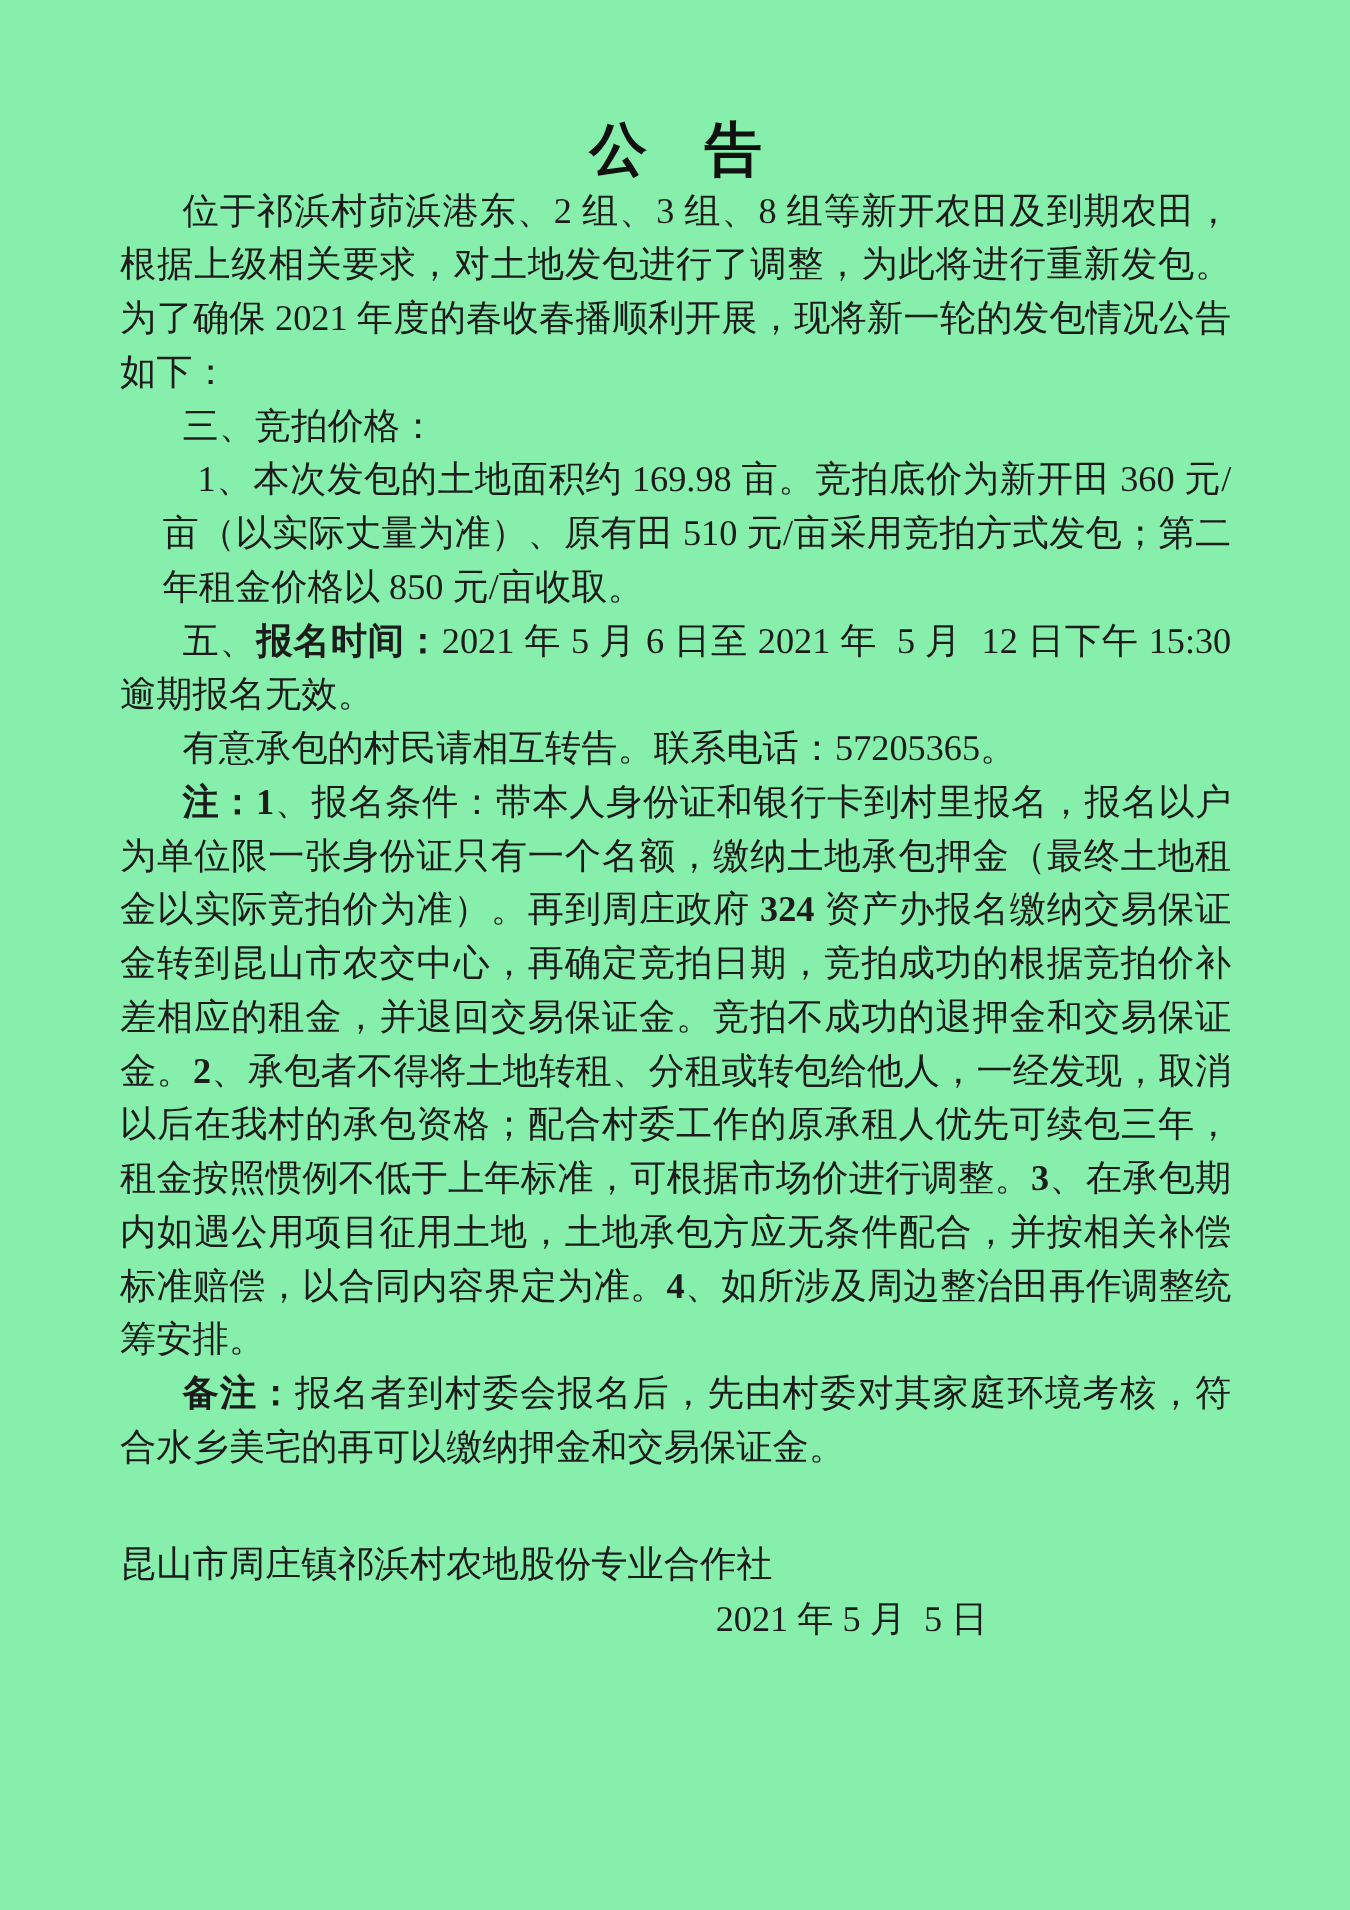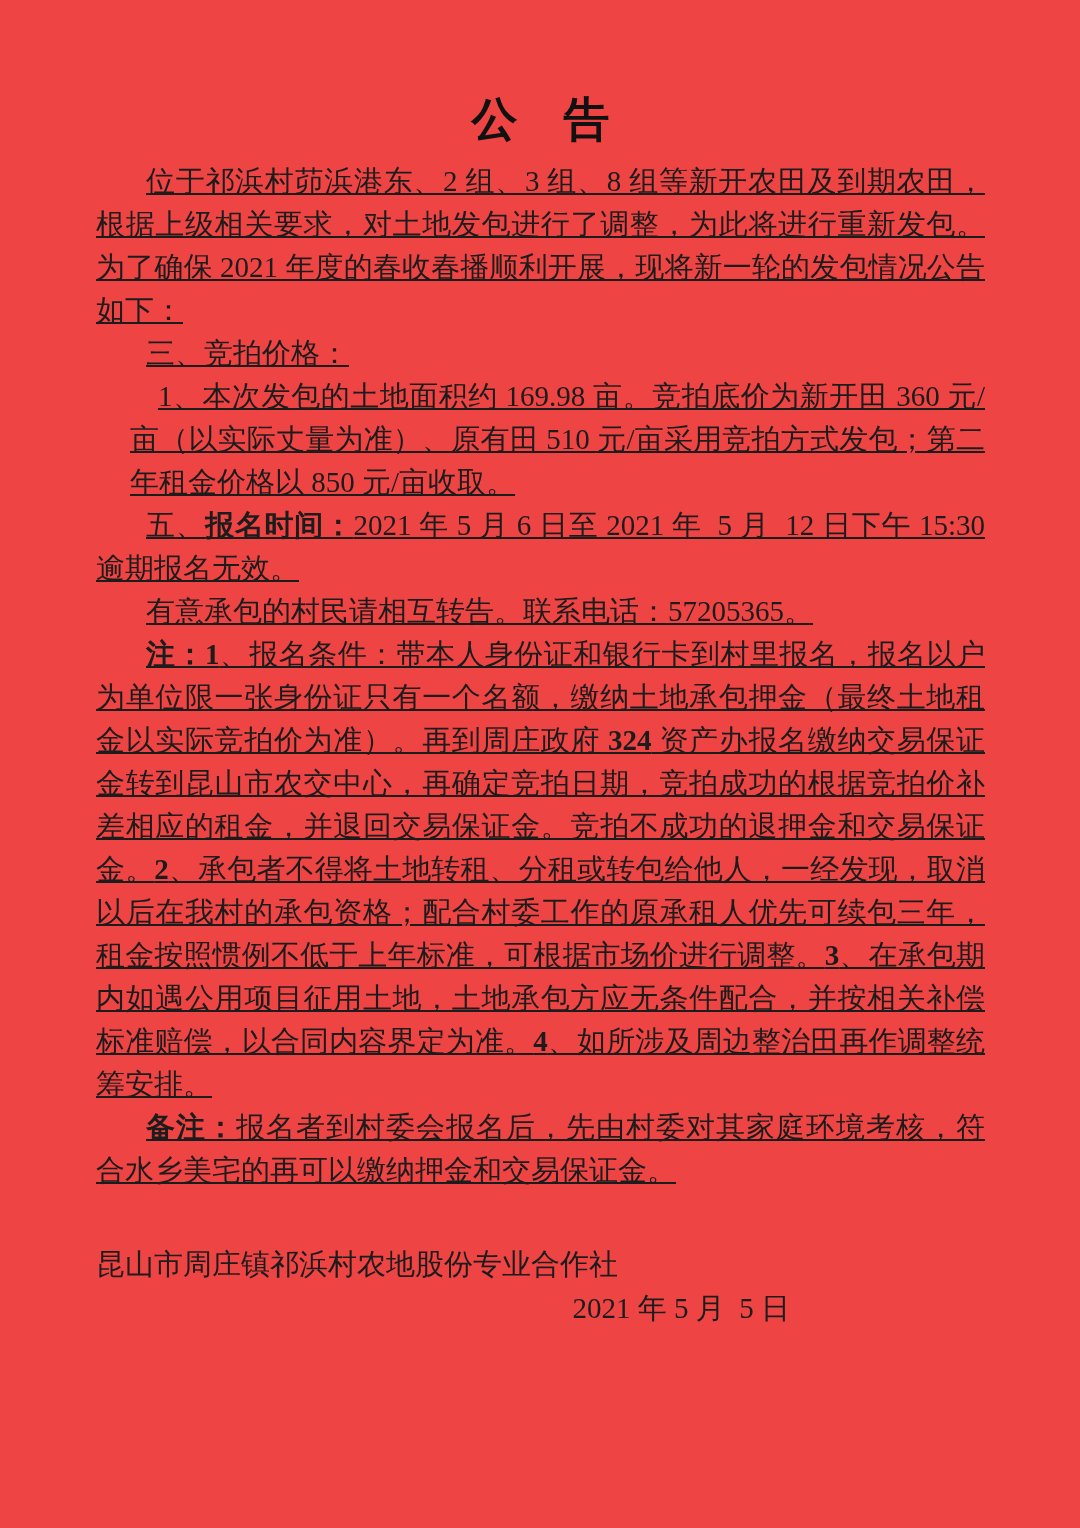--- a/index.html
+++ b/index.html
@@ -12,31 +12,31 @@
     height: 1528px;
     overflow: hidden;
     font-family: "Liberation Serif", "DejaVu Serif", serif;
     color: #1c1c1c;
   }
   .page {
     box-sizing: border-box;
     width: 1080px;
     height: 1528px;
     padding: 92px 95px 0 96px;
-    background: #ef4444;
+    background: #86efac;
   }
   .doc-title {
     margin: 0;
     text-align: center;
     font-size: 46px;
     line-height: 56px;
     font-weight: bold;
     color: #111111;
   }
-  .body-text { margin-top: 12px; text-decoration: underline; }
+  .body-text { margin-top: 0; }
   .para {
     margin: 0;
     font-size: 29px;
     line-height: 43px;
     text-align: justify;
     text-justify: inter-ideograph;
     text-indent: 50px;
     word-break: break-all;
   }
   .para .b { font-weight: bold; }

